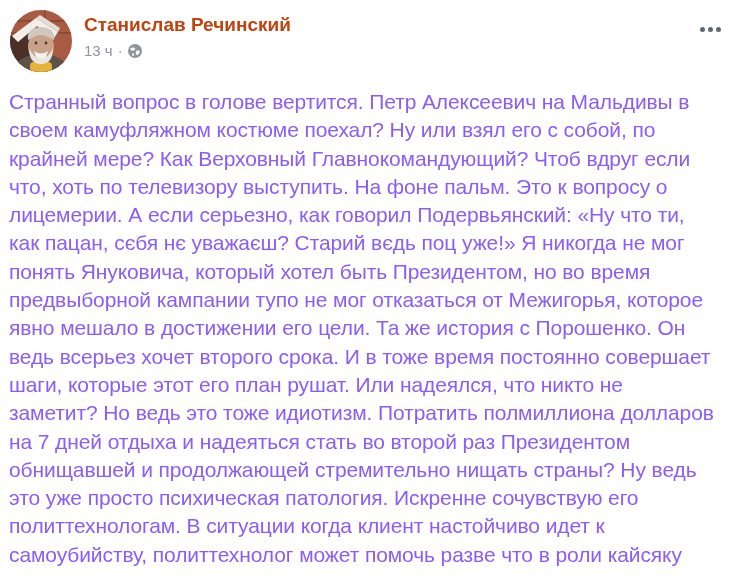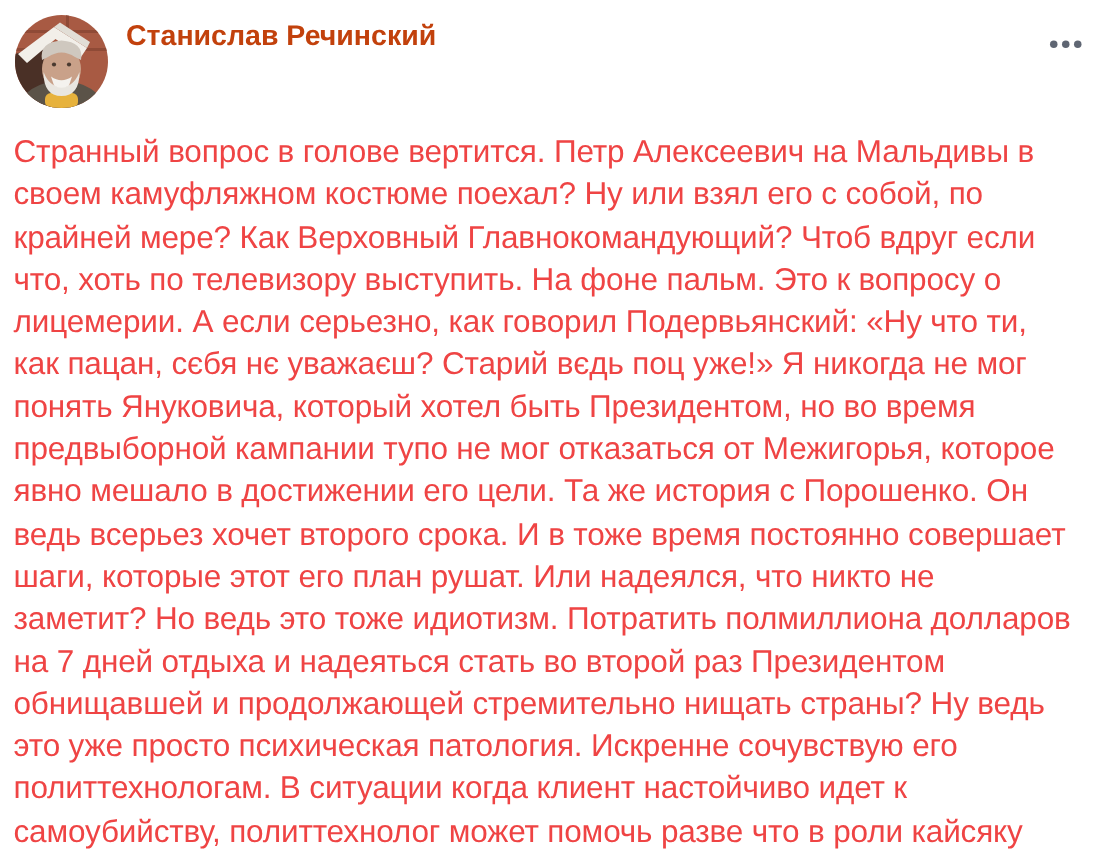--- a/index.html
+++ b/index.html
@@ -61,21 +61,21 @@
     gap: 3px;
     cursor: pointer;
   }
   .options-button .dot {
     width: 5px; height: 5px;
     border-radius: 50%;
     background: #5f6673;
   }
   .post-text {
     padding: 2px 4px 0 9px;
-    color: #ef4444;
+    color: #8b5cf6;
     font-size: 21px;
     line-height: 28.3px;
     white-space: pre;
     letter-spacing: -0.1px;
   }
 </style>
 </head>
 <body>
 
 <div class="post">
@@ -106,20 +106,32 @@
         <circle cx="26" cy="33" r="1.4" fill="#4a3a30"></circle>
         <circle cx="36" cy="33" r="1.4" fill="#4a3a30"></circle>
 
         <path d="M19 38 q0 16 12 16 q12 0 12 -16 q-4 10 -12 10 q-8 0 -12 -10 z" fill="#e9e6e0"></path>
         <path d="M24 41 q7 5 14 0 l-2 6 q-5 3 -10 0 z" fill="#f4f2ee"></path>
       </svg>
     </a>
 
     <div class="header-meta">
       <a class="author-name" href="#">Станислав Речинский</a>
+      <div class="meta-row">
+        <span>13 ч</span>
+        <span>·</span>
+        <span class="globe-icon">
+          <svg width="14" height="14" viewBox="0 0 14 14">
+            <circle cx="7" cy="7" r="7" fill="#90949c"></circle>
+            <path d="M2 4.6 q2.4 -1.8 4.4 -0.8 q1.6 0.9 0.4 2.1 q-1.4 1.2 -3.1 0.6 Q2.4 6 2 4.6 z" fill="#ffffff" opacity="0.9"></path>
+            <path d="M8.6 6.4 q2.6 -0.4 3.3 1.2 q-0.6 2.6 -2.6 3.6 q-1.8 -0.6 -1.6 -2.4 q0.2 -1.6 0.9 -2.4 z" fill="#ffffff" opacity="0.9"></path>
+            <path d="M4 9.4 q1.6 -0.3 2.1 0.9 q0.3 1.2 -0.7 1.9 q-1.6 -0.8 -1.4 -2.8 z" fill="#ffffff" opacity="0.9"></path>
+          </svg>
+        </span>
+      </div>
     </div>
 
     <button class="options-button" aria-label="Options">
       <span class="dot"></span>
       <span class="dot"></span>
       <span class="dot"></span>
     </button>
 
   </div>
 

